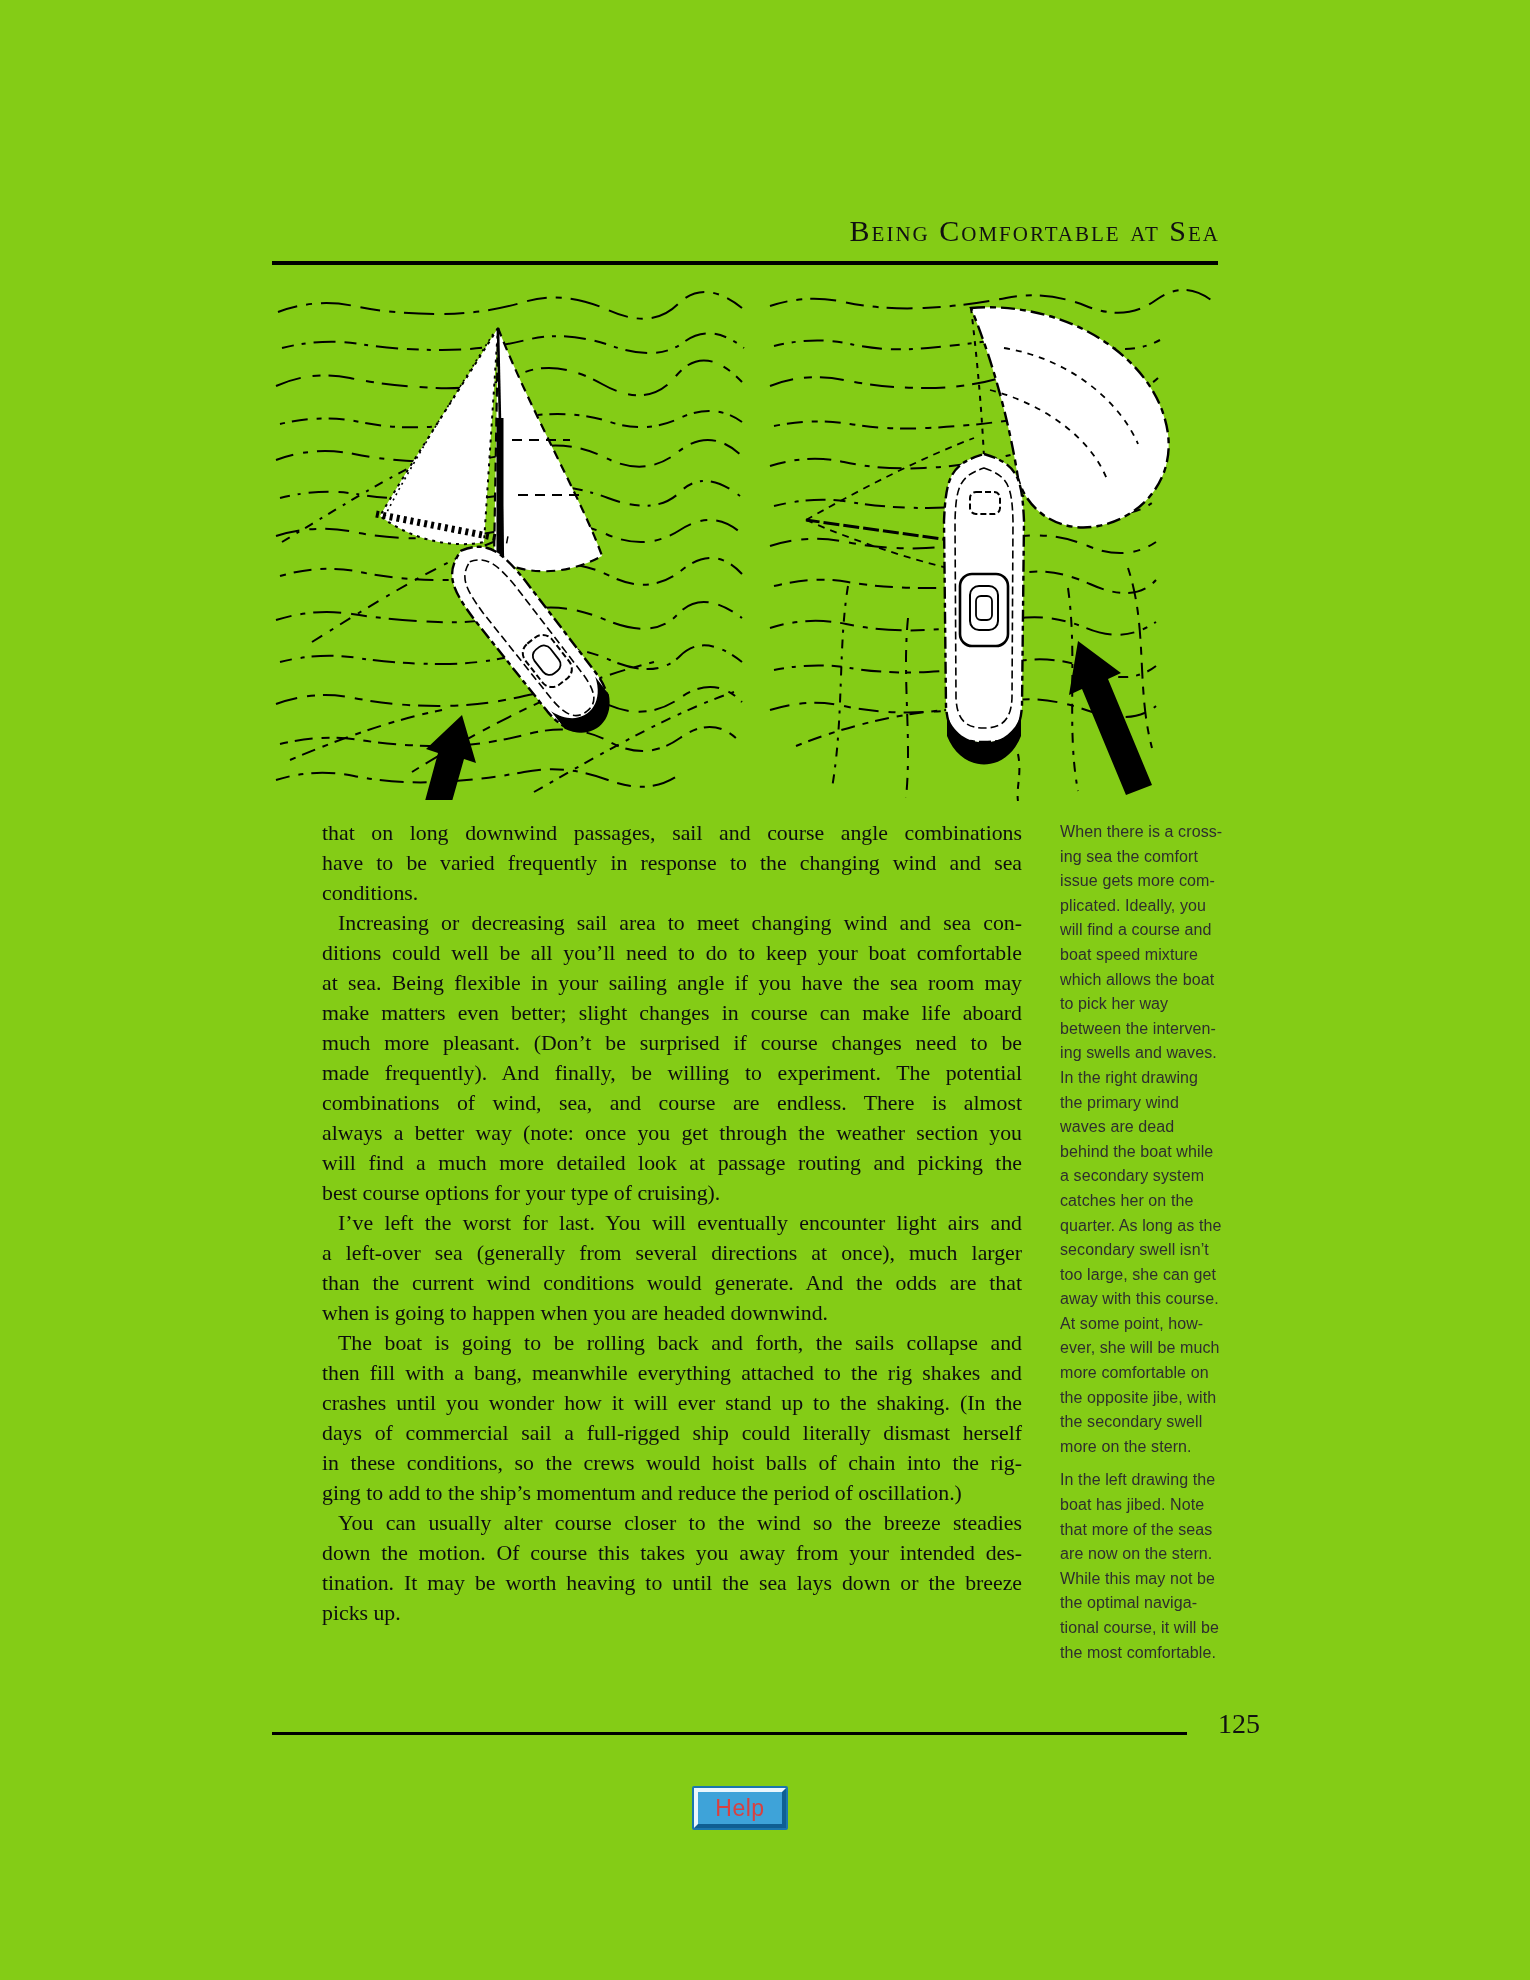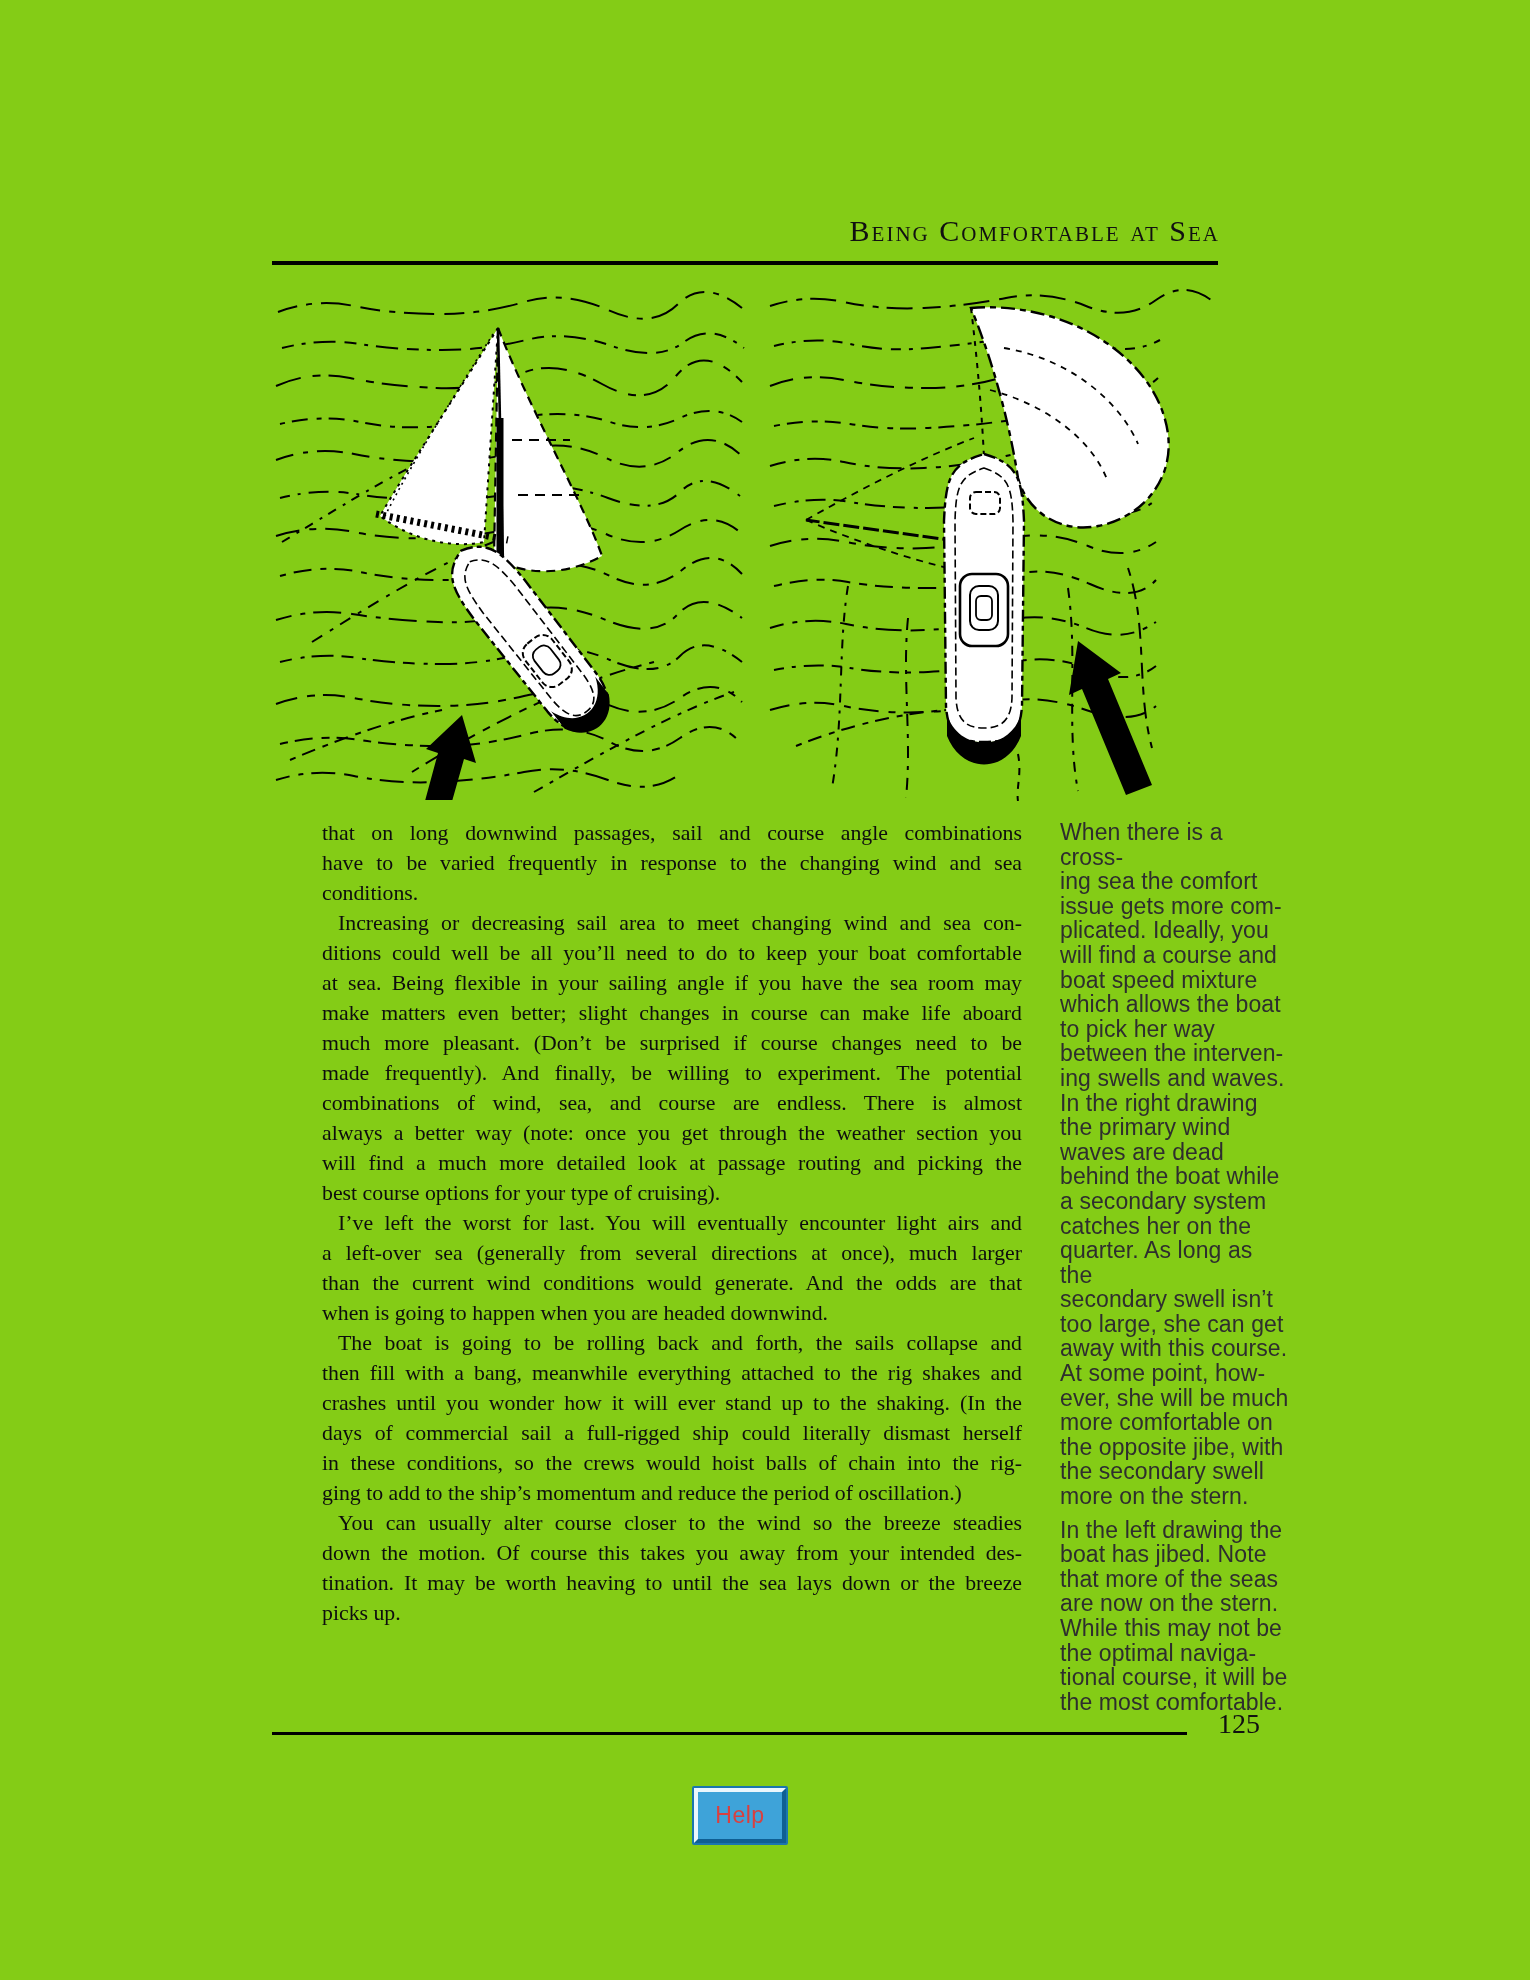--- a/index.html
+++ b/index.html
@@ -40,37 +40,37 @@
   .para.indent .pbody { text-indent: 16px; }
   .section-heading {
     color: #1b1be0;
     font-size: 27.5px; line-height: 32px;
     margin: 9px 0 5px 0;
     font-weight: 400; letter-spacing: 0.3px;
   }
   .sidebar {
     position: absolute; left: 1060px; top: 820px; width: 230px;
     font-family: "Liberation Sans", sans-serif;
-    font-size: 23px; line-height: 24.6px; color: #2e2e2e;
+    font-size: 16px; line-height: 24.6px; color: #2e2e2e;
     letter-spacing: 0.1px;
   }
   .sidebar .spara { white-space: pre-line; }
   .sidebar .spara + .spara { margin-top: 9px; }
 
   .bottom-rule {
     position: absolute; left: 272px; top: 1732px;
     width: 915px; height: 3px; background: #000;
   }
   .page-number {
     position: absolute; left: 1180px; top: 1708px; width: 80px;
     text-align: right; font-size: 28px; color: #111;
   }
   .help-button {
     position: absolute; left: 692px; top: 1786px;
-    width: 96px; height: 59px;
+    width: 96px; height: 44px;
     background: #3ea3d9;
     border: 2px solid #1a76ae;
     border-radius: 2px;
     box-sizing: border-box;
     padding: 0; cursor: pointer;
   }
   .help-inner {
     width: 100%; height: 100%;
     box-sizing: border-box;
     border-top: 4px solid #eaf7fd;

